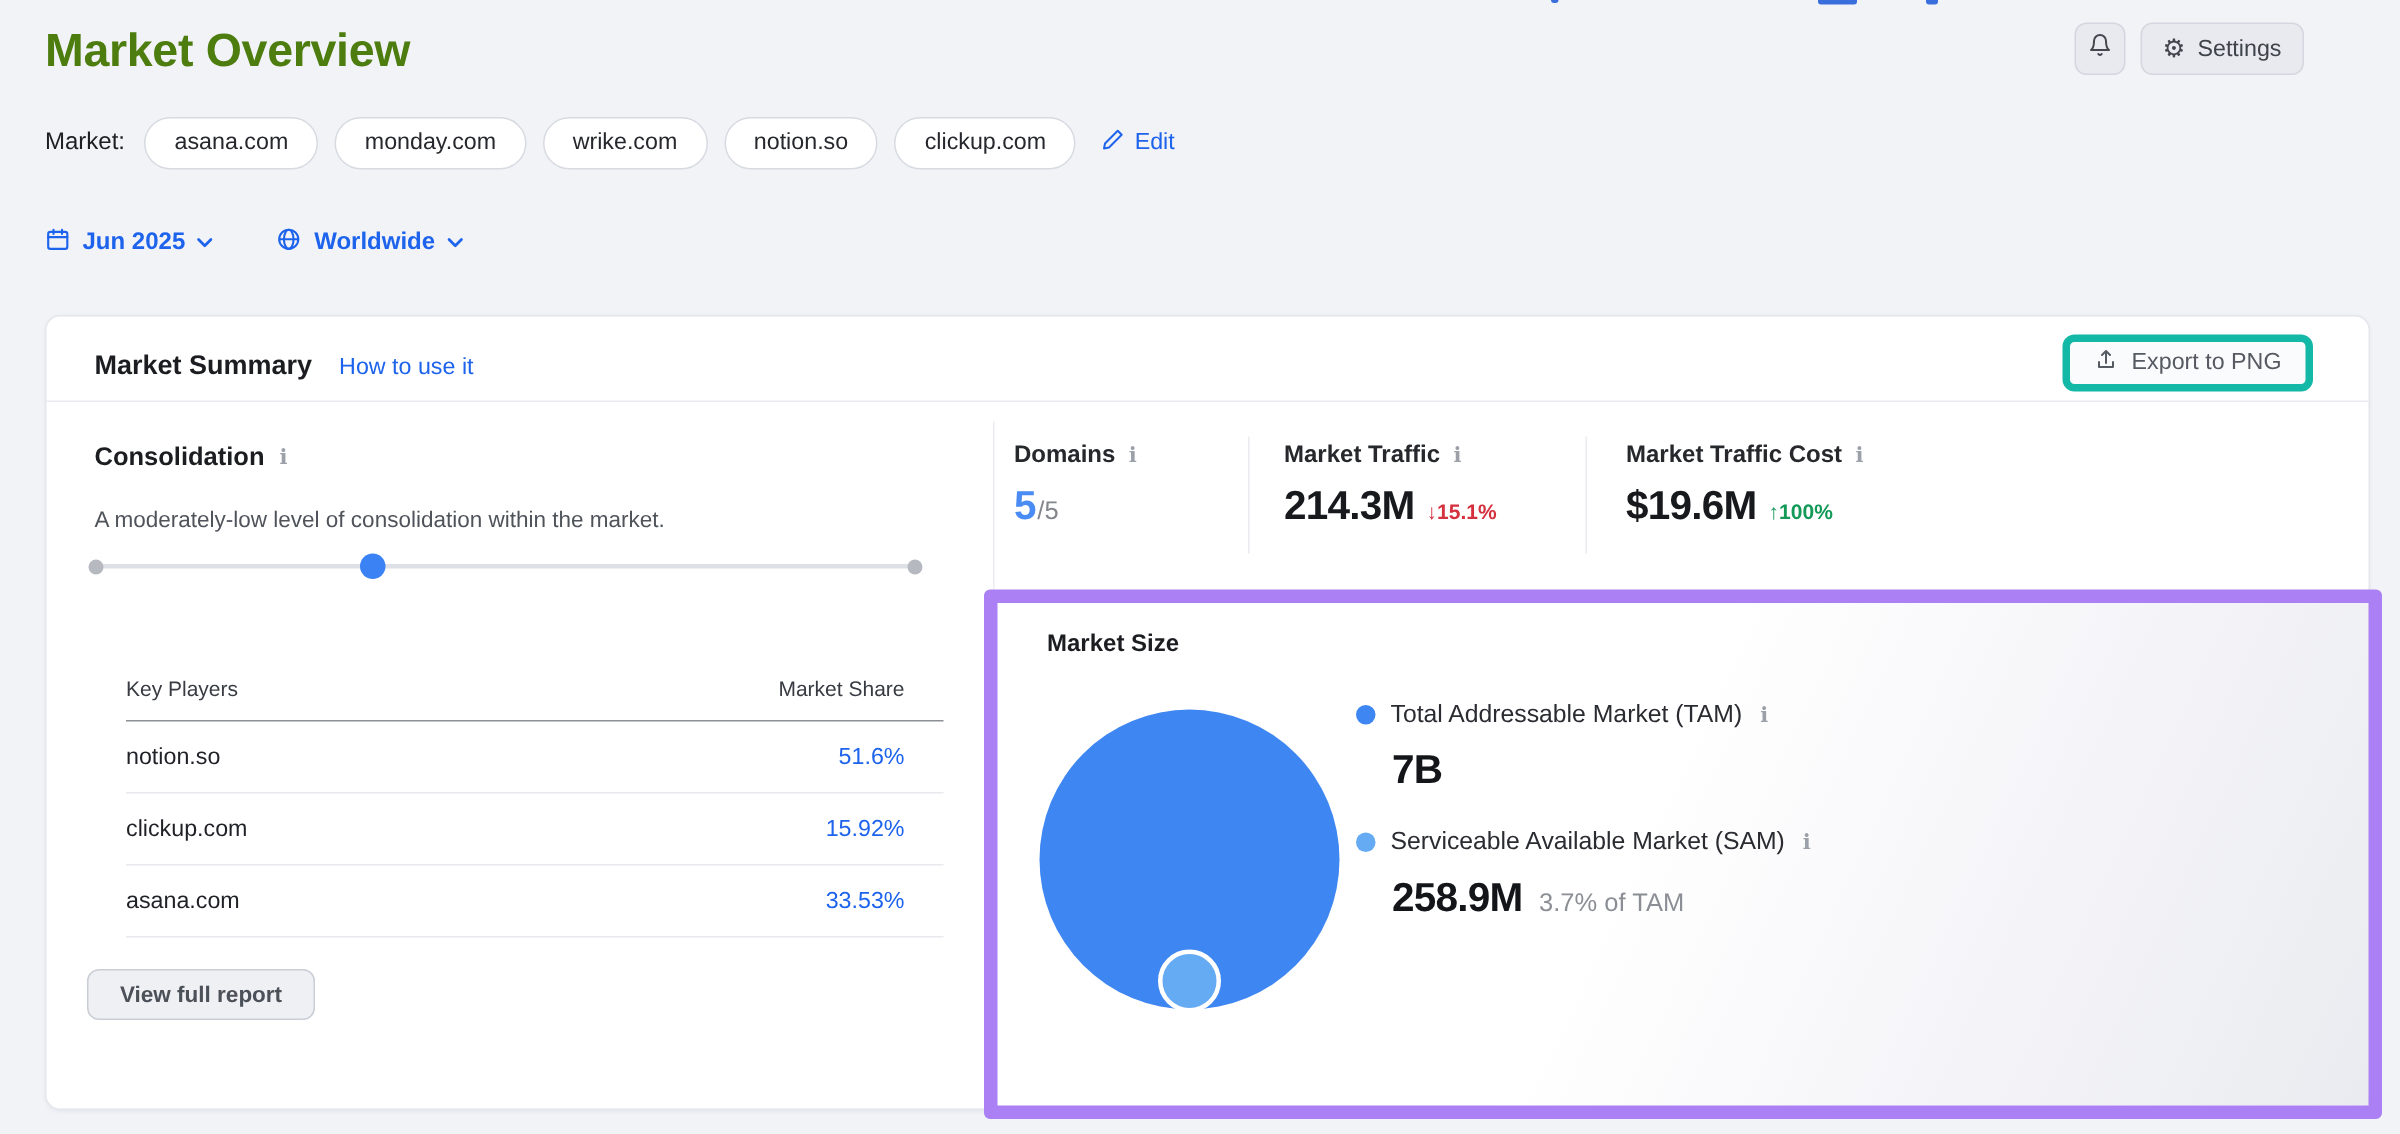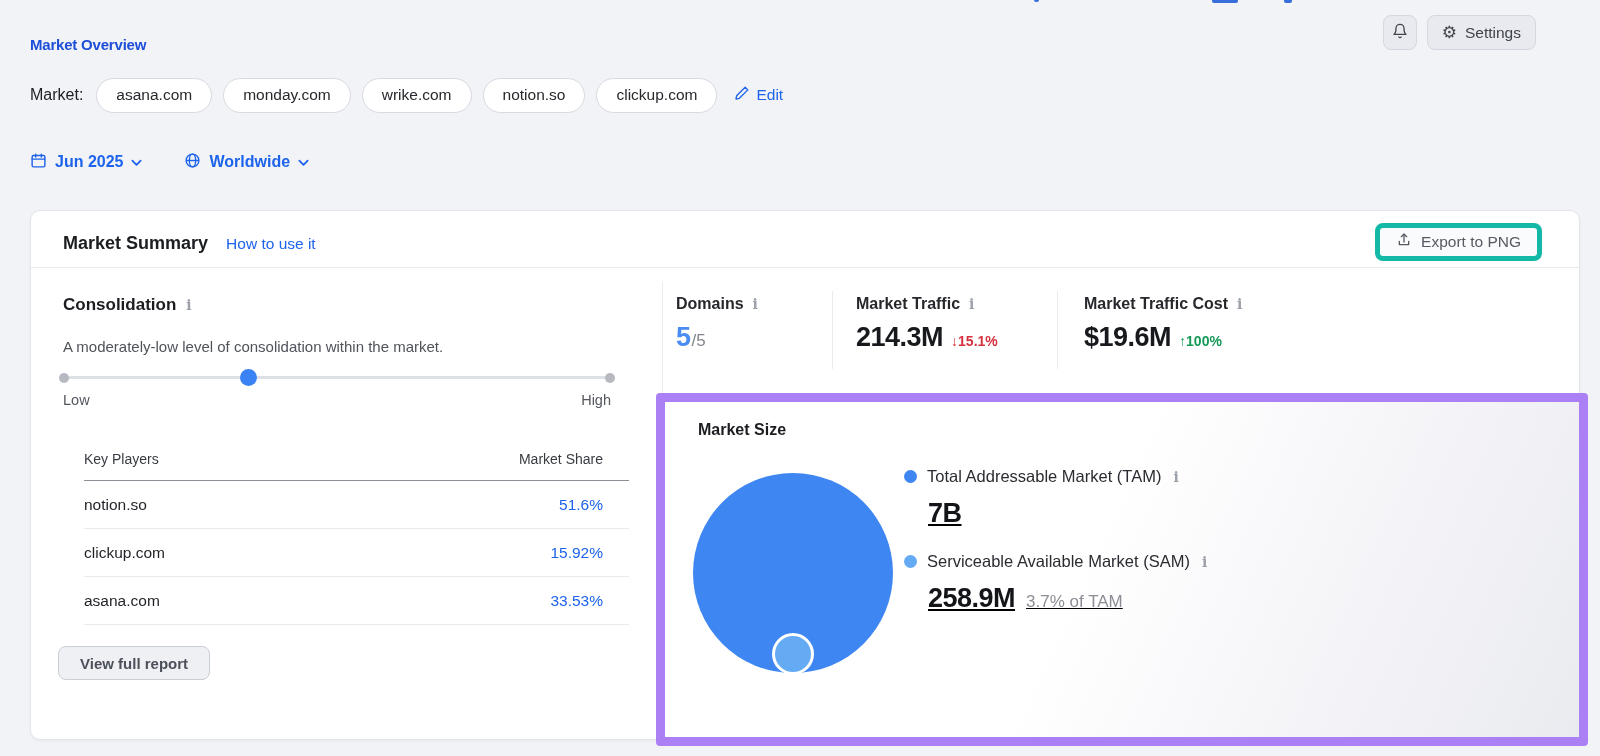--- a/index.html
+++ b/index.html
@@ -4,21 +4,21 @@
 <title>Market Overview</title>
 <style>
   * { box-sizing: border-box; margin: 0; padding: 0; }
   body { font-family: "Liberation Sans", "DejaVu Sans", sans-serif; background: #f2f3f7; }
   .page { position: relative; width: 1600px; height: 756px; background: #f2f3f7; overflow: hidden; }
 
   
   .artifact { position: absolute; top: 0; background: #3a6edc; border-radius: 0 0 2px 2px; }
 
   
-  .h1 { position: absolute; left: 30px; top: 16px; font-size: 15px; font-weight: 700; color: #1d4ed8; letter-spacing: -0.2px; margin-top: 20px; }
+  .h1 { position: absolute; left: 30px; top: 16px; font-size: 31px; font-weight: 700; color: #4d7c0f; letter-spacing: -0.2px; }
   .top-actions { position: absolute; top: 15px; right: 64px; display: flex; gap: 10px; align-items: center; }
   .icon-btn, .settings-btn {
     display: flex; align-items: center; justify-content: center; gap: 8px;
     height: 35px; background: #e8eaf0; border: 1px solid #d4d7df; border-radius: 8px;
     color: #3f434a; font-size: 15.5px; font-weight: 500; cursor: pointer;
   }
   .icon-btn { width: 34px; }
   .settings-btn { padding: 0 14px; }
   .gear-glyph { font-size: 17px; line-height: 1; color: #43464d; }
 
@@ -105,21 +105,21 @@
   .ms-title { position: absolute; left: 33px; top: 19px; font-size: 16px; font-weight: 700; color: #1b1d21; }
   .ms-circle-big { position: absolute; left: 28px; top: 71px; width: 200px; height: 200px; border-radius: 50%; background: #3e86f1; }
   .ms-circle-small { position: absolute; left: 107px; top: 231px; width: 42px; height: 42px; border-radius: 50%; background: #65abf3; border: 3.5px solid #ffffff; }
   .legend-row { position: absolute; left: 239px; display: flex; align-items: center; gap: 10px; }
   .legend-row.tam { top: 65px; } .legend-row.sam { top: 150px; }
   .legend-dot { width: 13px; height: 13px; border-radius: 50%; flex: none; }
   .legend-dot.tam { background: #3e86f1; }
   .legend-dot.sam { background: #65abf3; }
   .legend-label { font-size: 16.5px; color: #2a2c31; }
   .legend-row .info { margin-left: 2px; }
-  .legend-value-row { position: absolute; left: 263px; display: flex; align-items: baseline; gap: 11px; text-decoration: underline; }
+  .legend-value-row { position: absolute; left: 263px; display: flex; align-items: baseline; gap: 11px; }
   .legend-value-row.tam { top: 96px; } .legend-value-row.sam { top: 181px; }
   .legend-value { font-size: 27px; font-weight: 800; color: #131519; letter-spacing: -0.5px; }
   .legend-note { font-size: 17px; color: #8b8e95; }
 </style>
 </head>
 <body>
 
 <div class="page">
 
   <div class="artifact" style="left:1034px;width:5px;height:2px"></div>
@@ -213,24 +213,20 @@
       <span class="info">i</span>
     </div>
     <div class="cons-desc">A moderately-low level of consolidation within the market.</div>
 
     <div class="slider">
       <div class="slider-line"></div>
       <div class="slider-dot left"></div>
       <div class="slider-dot right"></div>
       <div class="slider-thumb"></div>
     </div>
-    <div class="lowhigh">
-      <span>Low</span>
-      <span>High</span>
-    </div>
 
     <div class="kp-table">
       <div class="kp-head">
         <span>Key Players</span>
         <span>Market Share</span>
       </div>
       <div class="kp-row">
         <span class="kp-domain">notion.so</span>
         <span class="kp-share">51.6%</span>
       </div>

